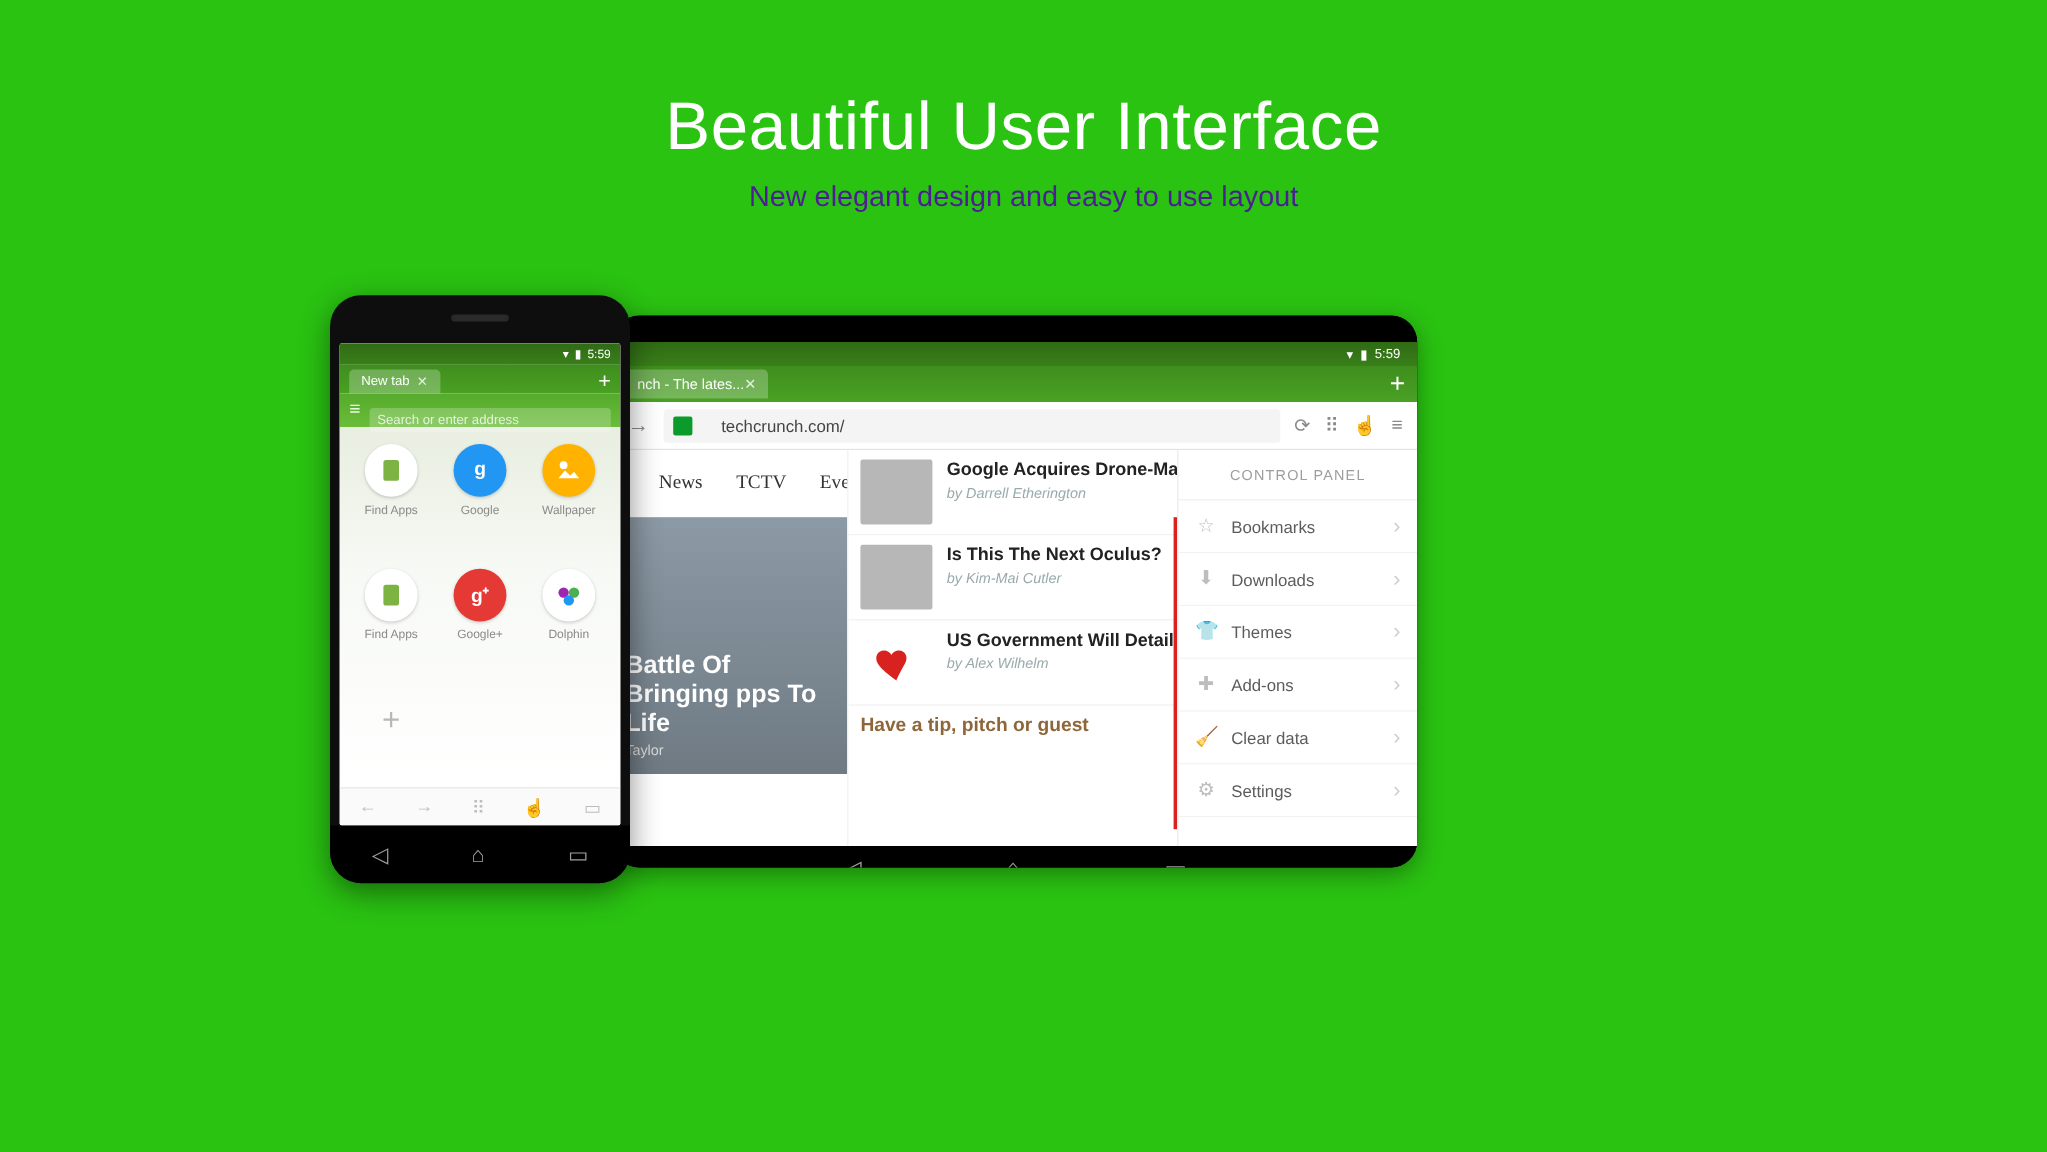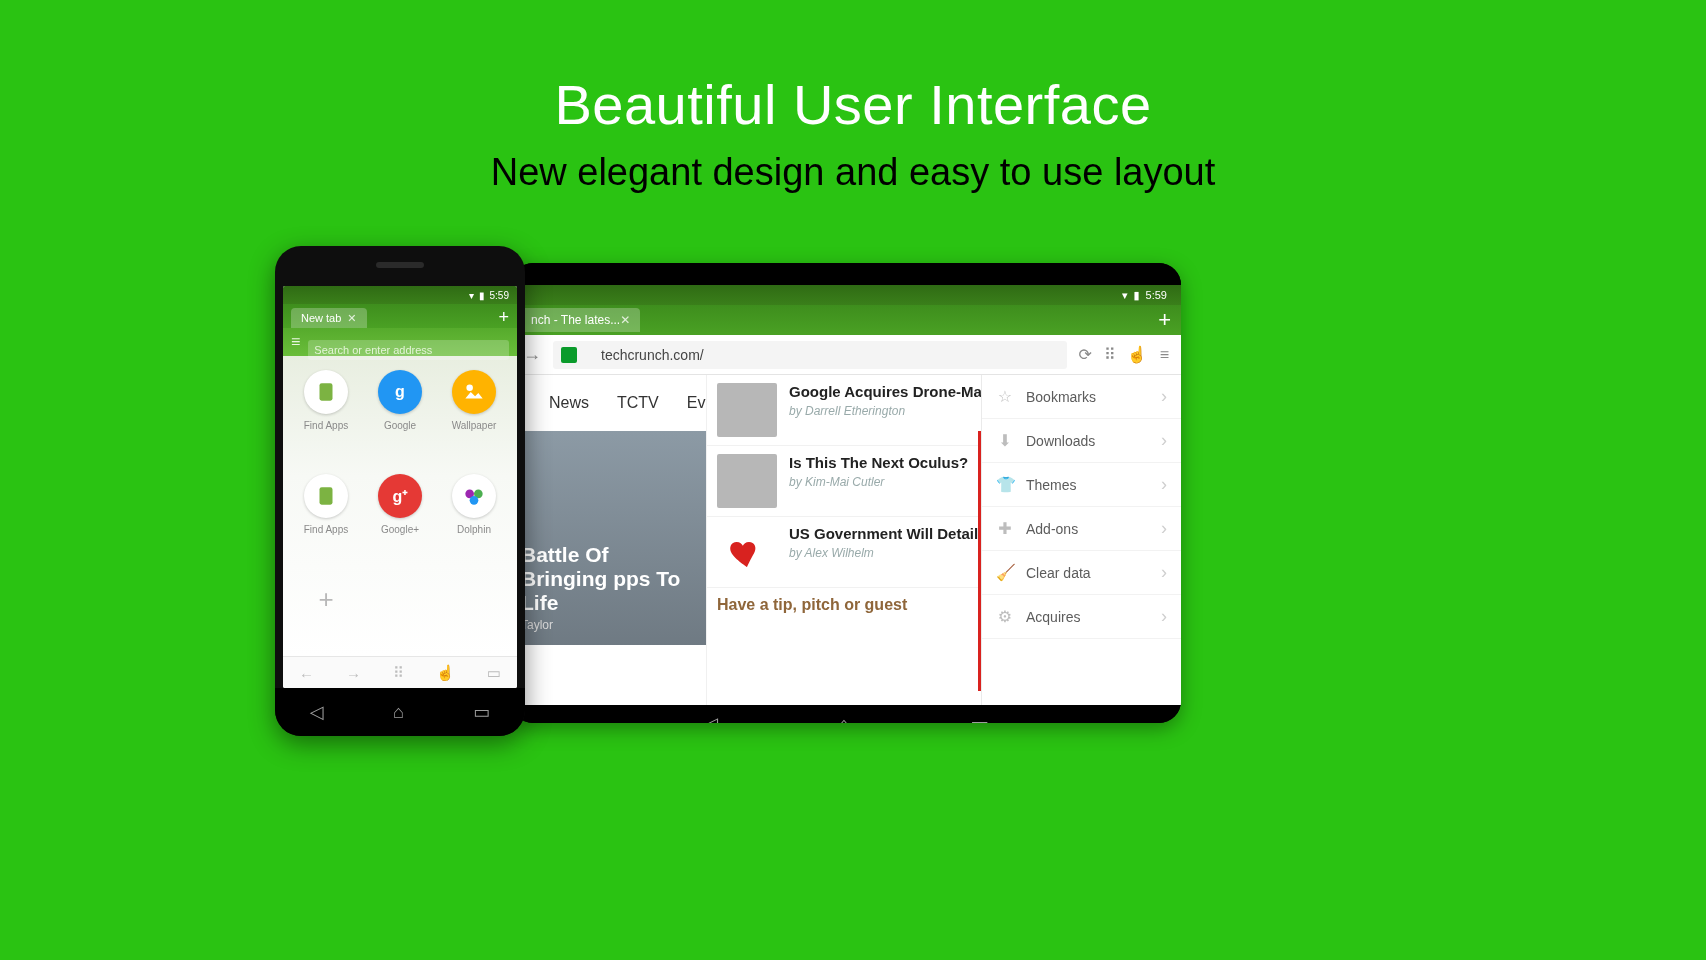--- a/index.html
+++ b/index.html
@@ -13,22 +13,22 @@
   }
   .hero-title {
     color: #fff;
     font-size: 56px;
     font-weight: 300;
     text-align: center;
     margin-top: 72px;
     letter-spacing: .5px;
   }
   .hero-subtitle {
-    color: #000000;
-    font-size: 38px;
+    color: #4c1d95;
+    font-size: 24px;
     font-weight: 300;
     text-align: center;
     margin-top: 14px;
   }
   
   .tablet {
     position: absolute;
     left: 511px;
     top: 263px;
     width: 670px;
@@ -70,21 +70,21 @@
     font-size:14px;color:#444;
   }
   .tablet-url .favicon{
     width:16px;height:16px;background:#0a9b2b;border-radius:2px;display:inline-block;
   }
   .tablet-toolbar .iconbtn{font-size:16px;color:#8a8a8a;cursor:pointer;}
   .tablet-content{
     display:flex;height:330px;background:#fff;position:relative;overflow:hidden;
   }
   .tc-left{width:195px;position:relative;overflow:hidden;}
-  .tc-nav{height:56px;display:flex;align-items:center;padding-left:10px;gap:28px;}
+  .tc-nav{height:56px;display:flex;align-items:center;padding-left:10px;gap:28px;font-family:Liberation Serif, serif;}
   .tc-nav .burger{width:22px;height:16px;display:inline-block;}
   .tc-nav .burger span{display:block;height:3px;background:#0a9b2b;margin-bottom:3px;}
   .tc-nav a{font-size:16px;color:#333;}
   .tc-hero{
     position:relative;height:214px;
     background:linear-gradient(#8c9aa5,#6f7a83);
     color:#fff;
   }
   .tc-hero .hero-text{
     position:absolute;bottom:12px;left:10px;right:10px;
@@ -270,20 +270,21 @@
         </div>
         <div>
           <h4>US Government Will Detail Internet Exploits</h4>
           <div class="by">by Alex Wilhelm</div>
         </div>
       </div>
       <div class="tc-tip">Have a tip, pitch or guest</div>
     </div>
 
     <div class="ctrl-panel">
+      <div class="ctrl-title">CONTROL PANEL</div>
       <div class="ctrl-item">
         <span class="ic">☆</span>
         <span>Bookmarks</span>
         <span class="chev">›</span>
       </div>
       <div class="ctrl-item">
         <span class="ic">⬇</span>
         <span>Downloads</span>
         <span class="chev">›</span>
       </div>
@@ -297,21 +298,21 @@
         <span>Add-ons</span>
         <span class="chev">›</span>
       </div>
       <div class="ctrl-item">
         <span class="ic">🧹</span>
         <span>Clear data</span>
         <span class="chev">›</span>
       </div>
       <div class="ctrl-item">
         <span class="ic">⚙</span>
-        <span>Acquires</span>
+        <span>Settings</span>
         <span class="chev">›</span>
       </div>
     </div>
   </div>
 
   <div class="tablet-navbar">
     <span>◁</span>
     <span>⌂</span>
     <span>▭</span>
   </div>

